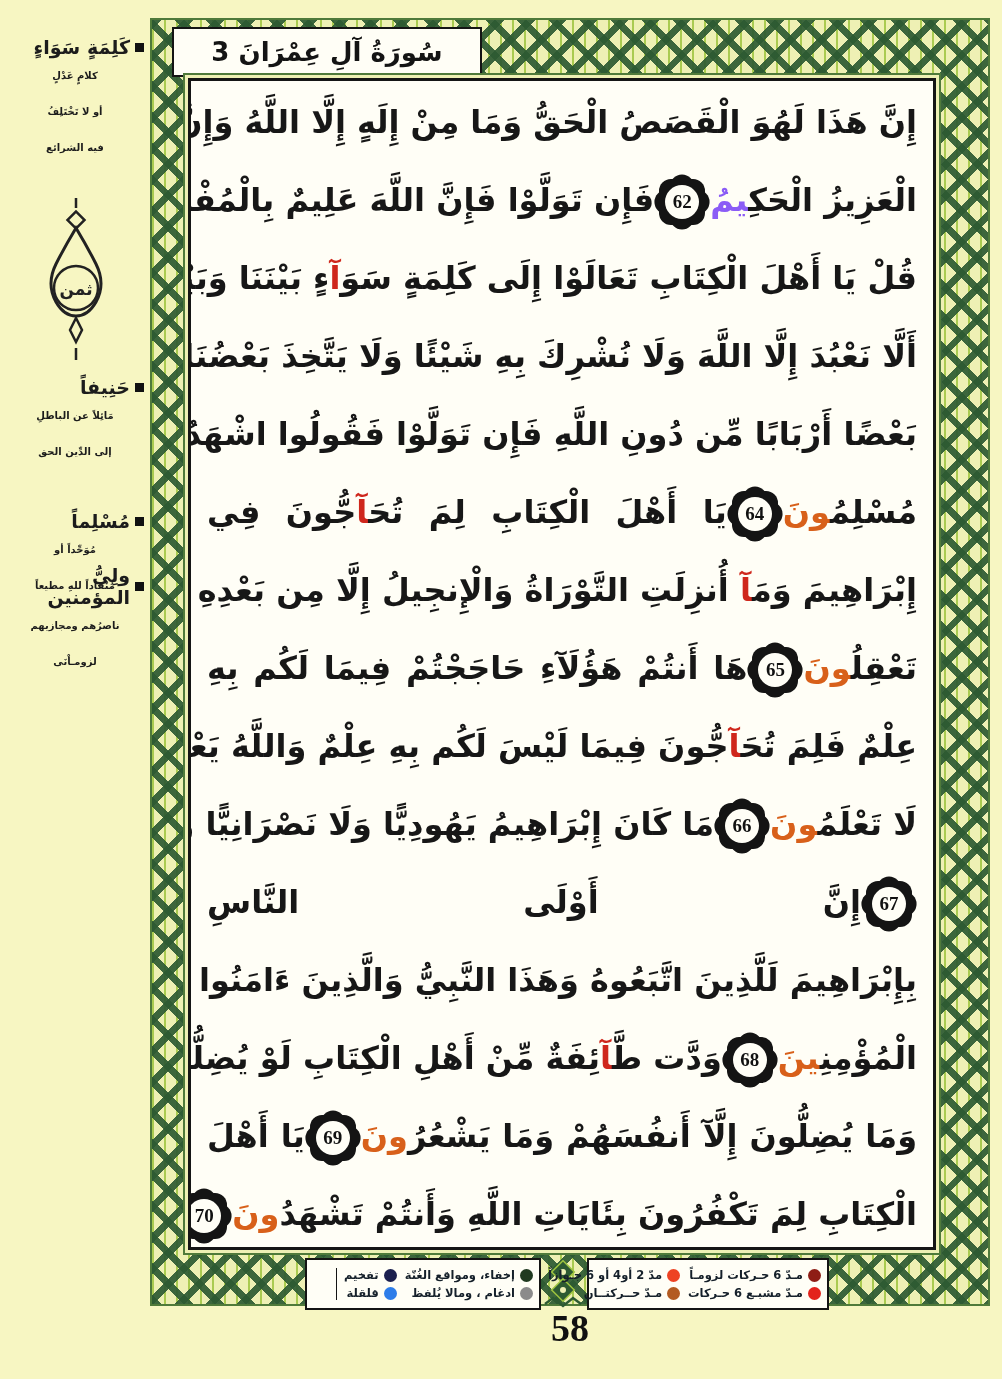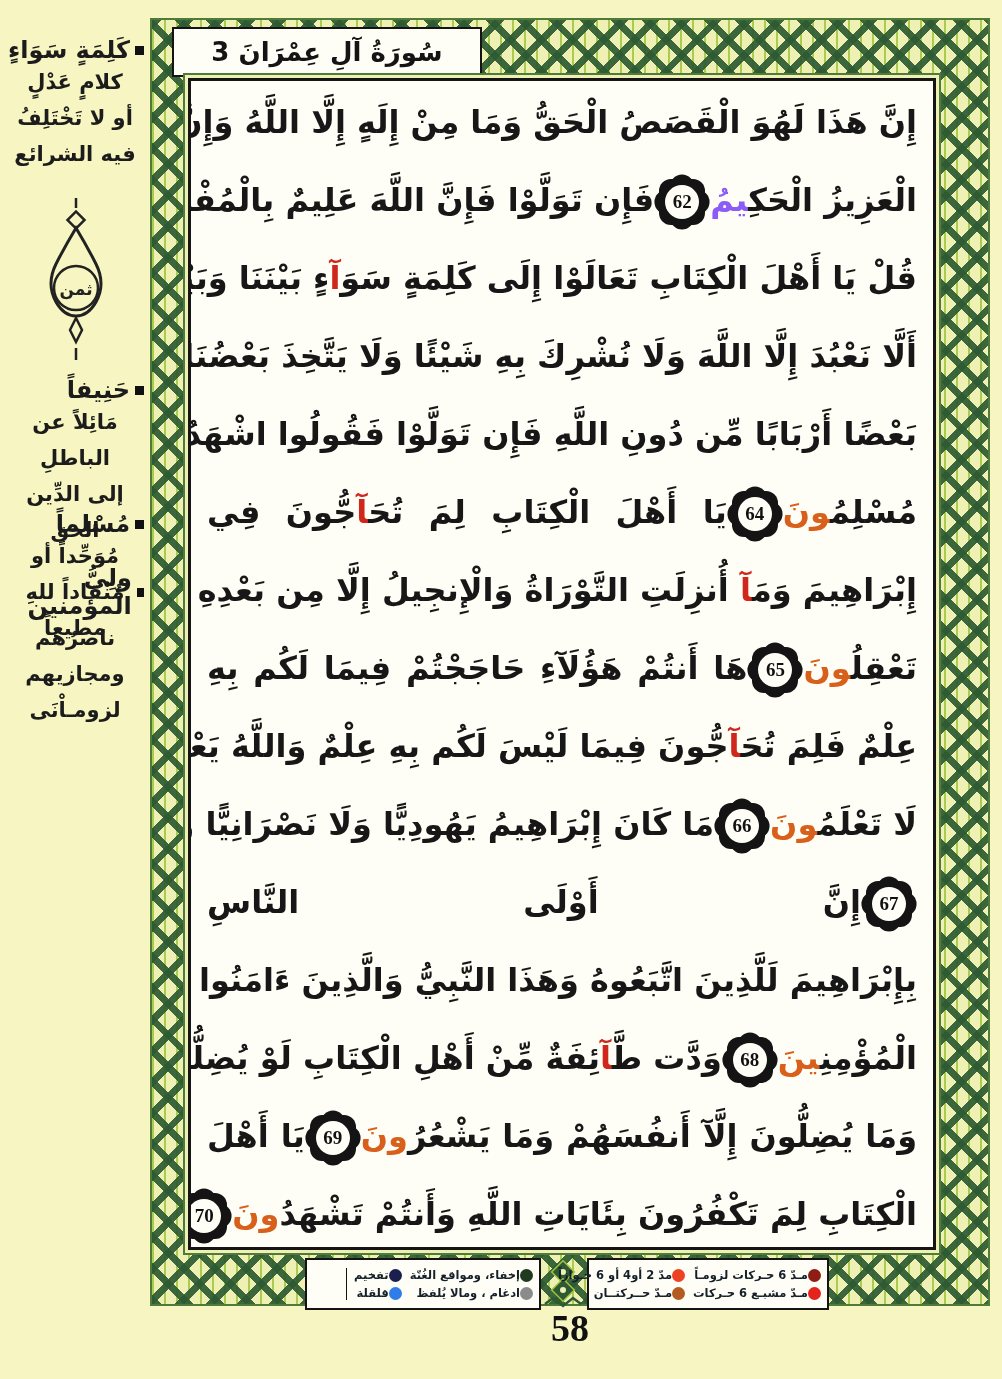--- a/index.html
+++ b/index.html
@@ -33,34 +33,34 @@
   .verse .oct{position:absolute;inset:0;background:#141414;border-radius:26%;}
   .verse .oct.r{transform:rotate(45deg);}
   .verse .num{position:absolute;inset:6px;background:#fffef6;border-radius:50%;
               display:flex;align-items:center;justify-content:center;
               font:bold 19px "Liberation Serif",serif;color:#111;}
 
   
   .notes{position:absolute;left:4px;top:0;width:142px;color:#1c1c1c;}
   .note{position:absolute;width:142px;}
   .note-h{display:flex;direction:rtl;align-items:center;gap:5px;justify-content:flex-start;
-          font-weight:bold;font-size:24px;padding-right:2px;}
+          font-weight:bold;font-size:19px;padding-right:2px;}
   .note-h .sq{width:9px;height:9px;background:#111;}
-  .note-l{direction:rtl;text-align:center;font-size:21px;font-weight:bold;line-height:36px;}
+  .note-l{direction:rtl;text-align:center;font-size:10px;font-weight:bold;line-height:36px;}
   .n0{top:36px;} .n1{top:376px;} .n2{top:466px;margin-top:44px;} .n3{top:564px;}
   .thumn{position:absolute;left:28px;top:196px;}
 
   
   .legend-box{position:absolute;background:#fffef6;border:2px solid #141414;box-sizing:border-box;
               display:flex;direction:rtl;align-items:center;padding:3px 6px;gap:8px;}
   .lg-ahkam{left:153px;top:1238px;width:236px;height:52px;}
   .lg-madd{left:435px;top:1238px;width:242px;height:52px;}
   .lg-col{display:flex;flex-direction:column;justify-content:center;gap:4px;}
   .lg-col.div{border-left:1.5px solid #141414;padding-left:7px;}
-  .lg-item{display:flex;direction:rtl;align-items:center;white-space:nowrap;}
+  .lg-item{display:flex;direction:rtl;align-items:center;gap:5px;white-space:nowrap;}
   .lg-dot{width:13px;height:13px;border-radius:50%;flex:0 0 13px;}
   .lg-lab{font-size:11.5px;font-weight:bold;color:#15202a;}
   .lg-ornament{position:absolute;left:389px;top:1240px;}
 
   .pagenum{position:absolute;left:150px;top:1306px;width:840px;text-align:center;
            font:bold 38px "Liberation Serif",serif;color:#111;}
 </style>
 </head>
 <body>
 

